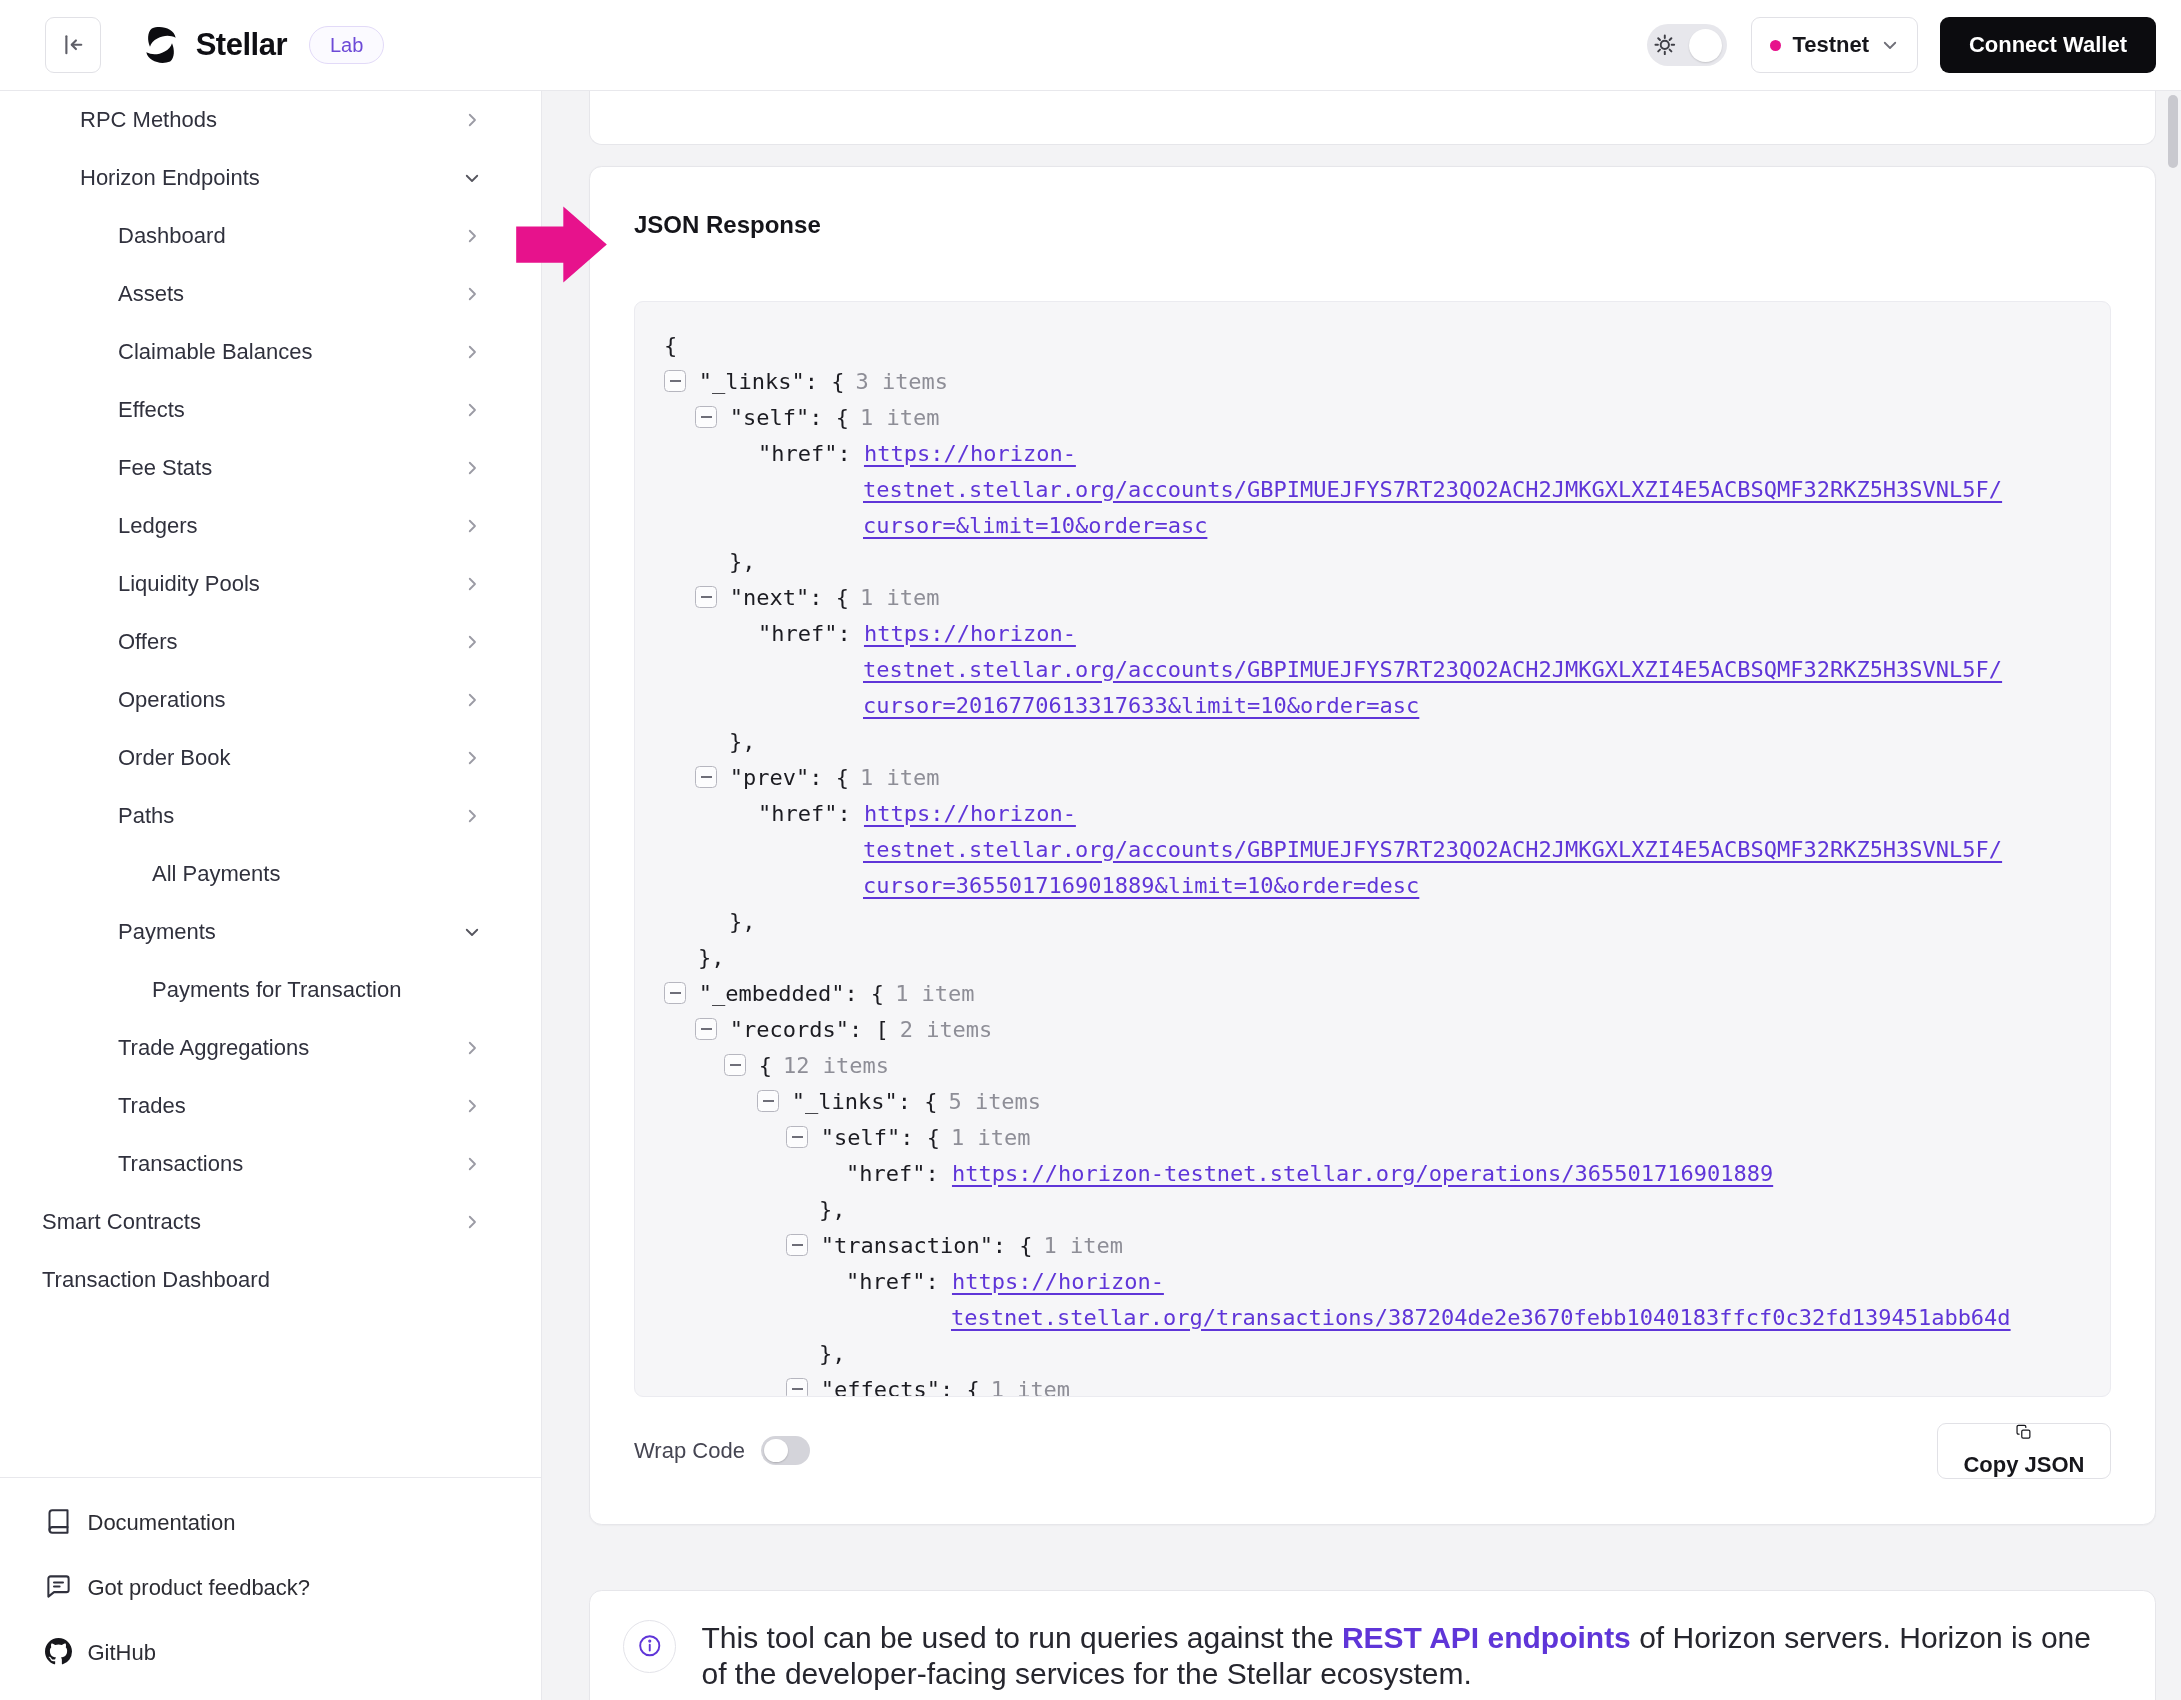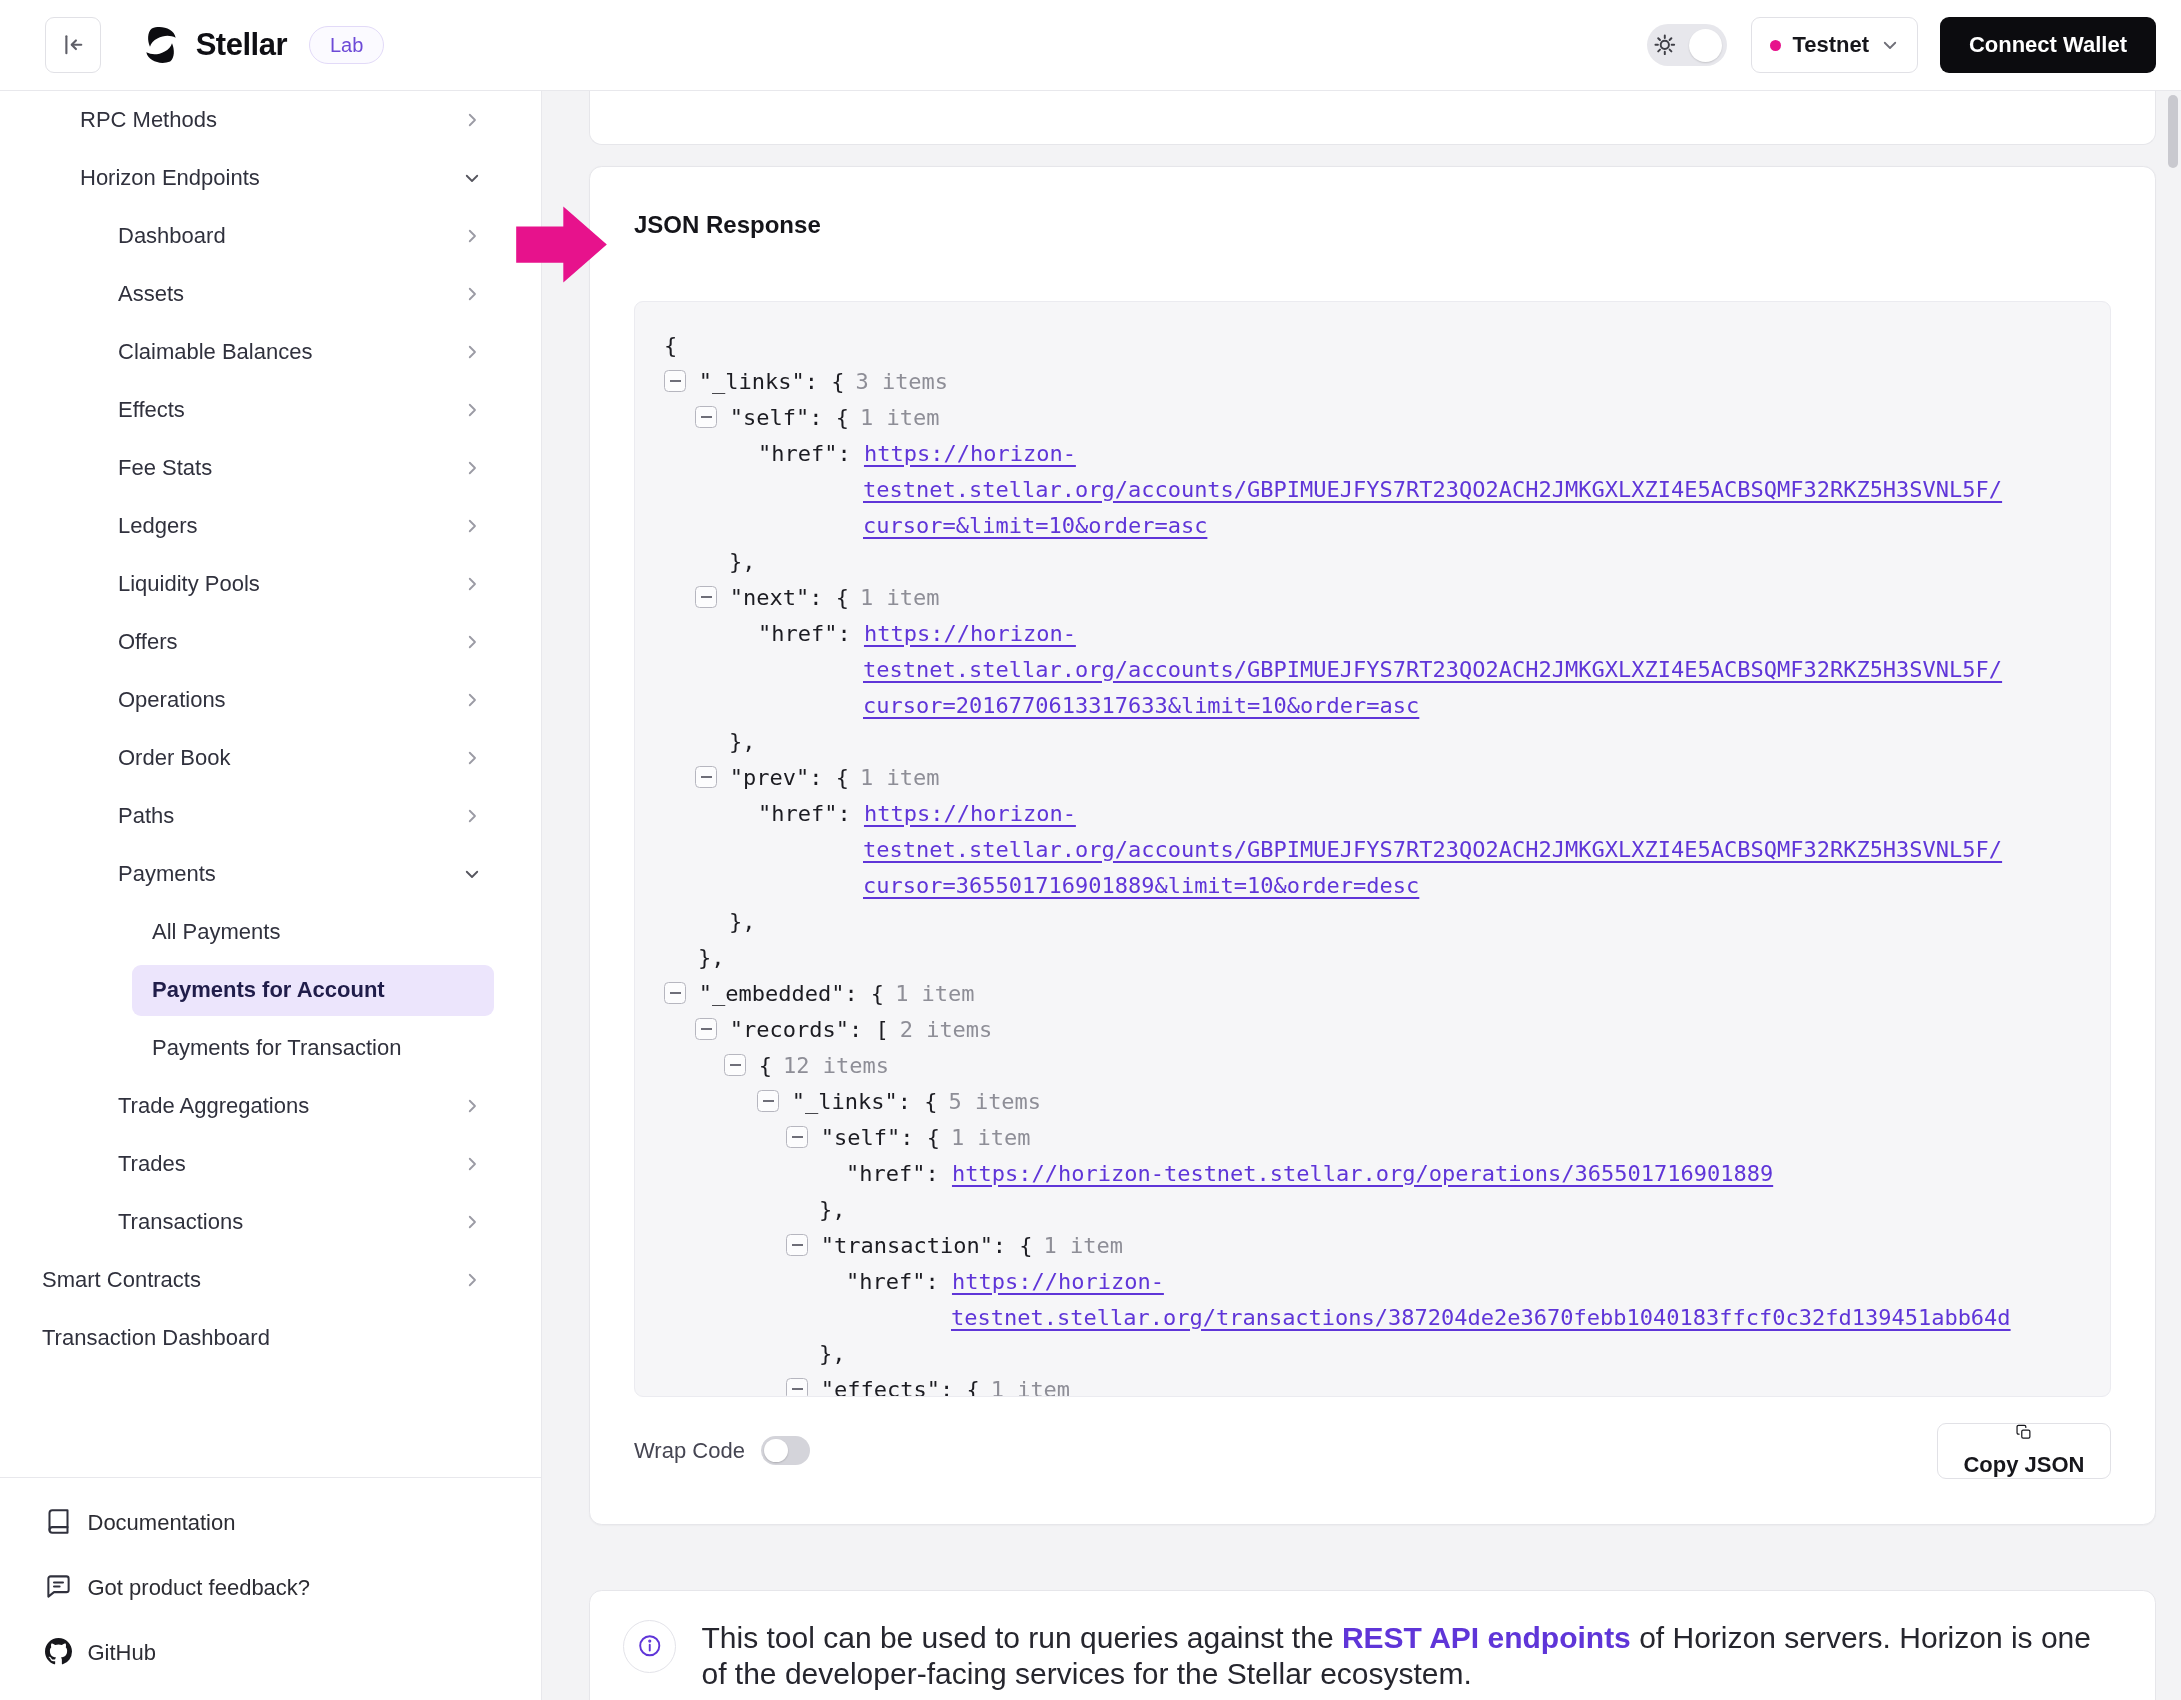--- a/index.html
+++ b/index.html
@@ -243,40 +243,34 @@
         <div class="nav-row lvl2">
     <div class="nav-inner">
       <span class="nav-label">Paths</span>
       <span class="chev">
               <svg width="18" height="18" viewBox="0 0 24 24" fill="none" stroke="#9b9ba4" stroke-width="2.4" stroke-linecap="round" stroke-linejoin="round">
                 <path d="M9 5l7 7-7 7"></path>
               </svg>
             </span>
     </div>
   </div>
+        <div class="nav-row lvl3">
+    <div class="nav-inner">
+      <span class="nav-label">All Payments</span>
+      <span class="chev"></span>
+    </div>
+  </div>
         <div class="nav-row lvl2">
     <div class="nav-inner">
       <span class="nav-label">Payments</span>
       <span class="chev">
               <svg width="18" height="18" viewBox="0 0 24 24" fill="none" stroke="#55555e" stroke-width="2.4" stroke-linecap="round" stroke-linejoin="round">
                 <path d="M5 9l7 7 7-7"></path>
               </svg>
             </span>
-    </div>
-  </div>
-        <div class="nav-row lvl3">
-    <div class="nav-inner">
-      <span class="nav-label">All Payments</span>
-      <span class="chev"></span>
-    </div>
-  </div>
-        <div class="nav-row lvl3 selected">
-    <div class="nav-inner">
-      <span class="nav-label">Payments for Account</span>
-      <span class="chev"></span>
     </div>
   </div>
         <div class="nav-row lvl3">
     <div class="nav-inner">
       <span class="nav-label">Payments for Transaction</span>
       <span class="chev"></span>
     </div>
   </div>
         <div class="nav-row lvl2">
     <div class="nav-inner">

